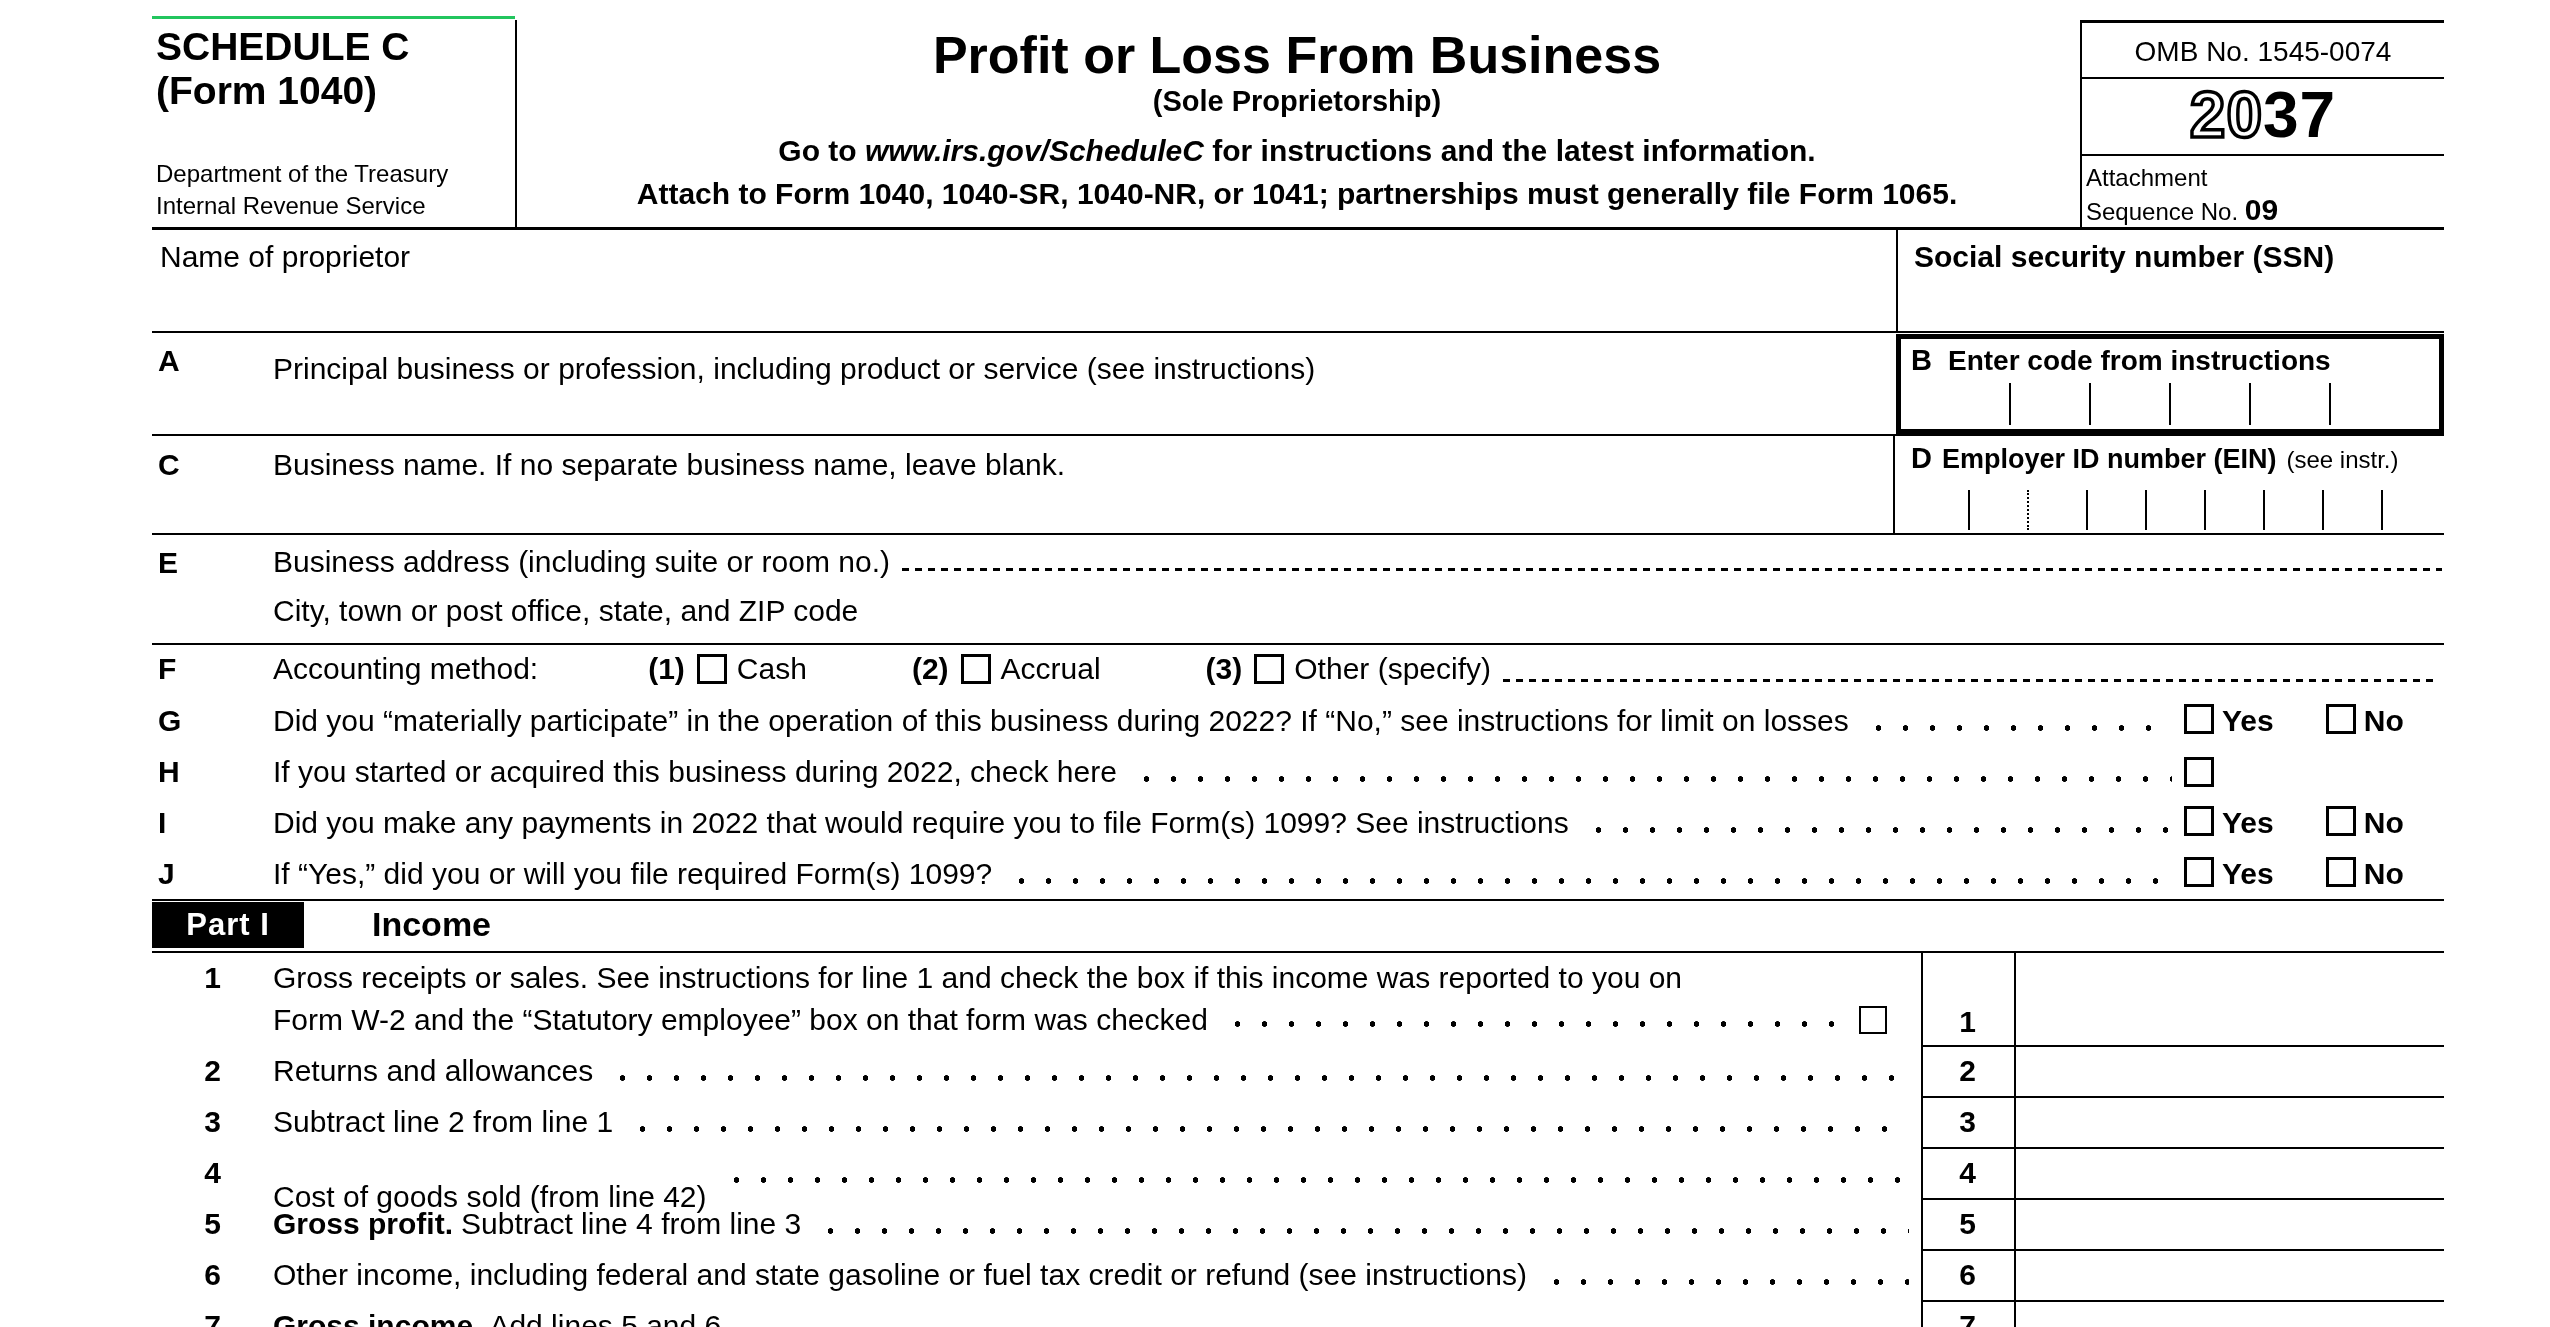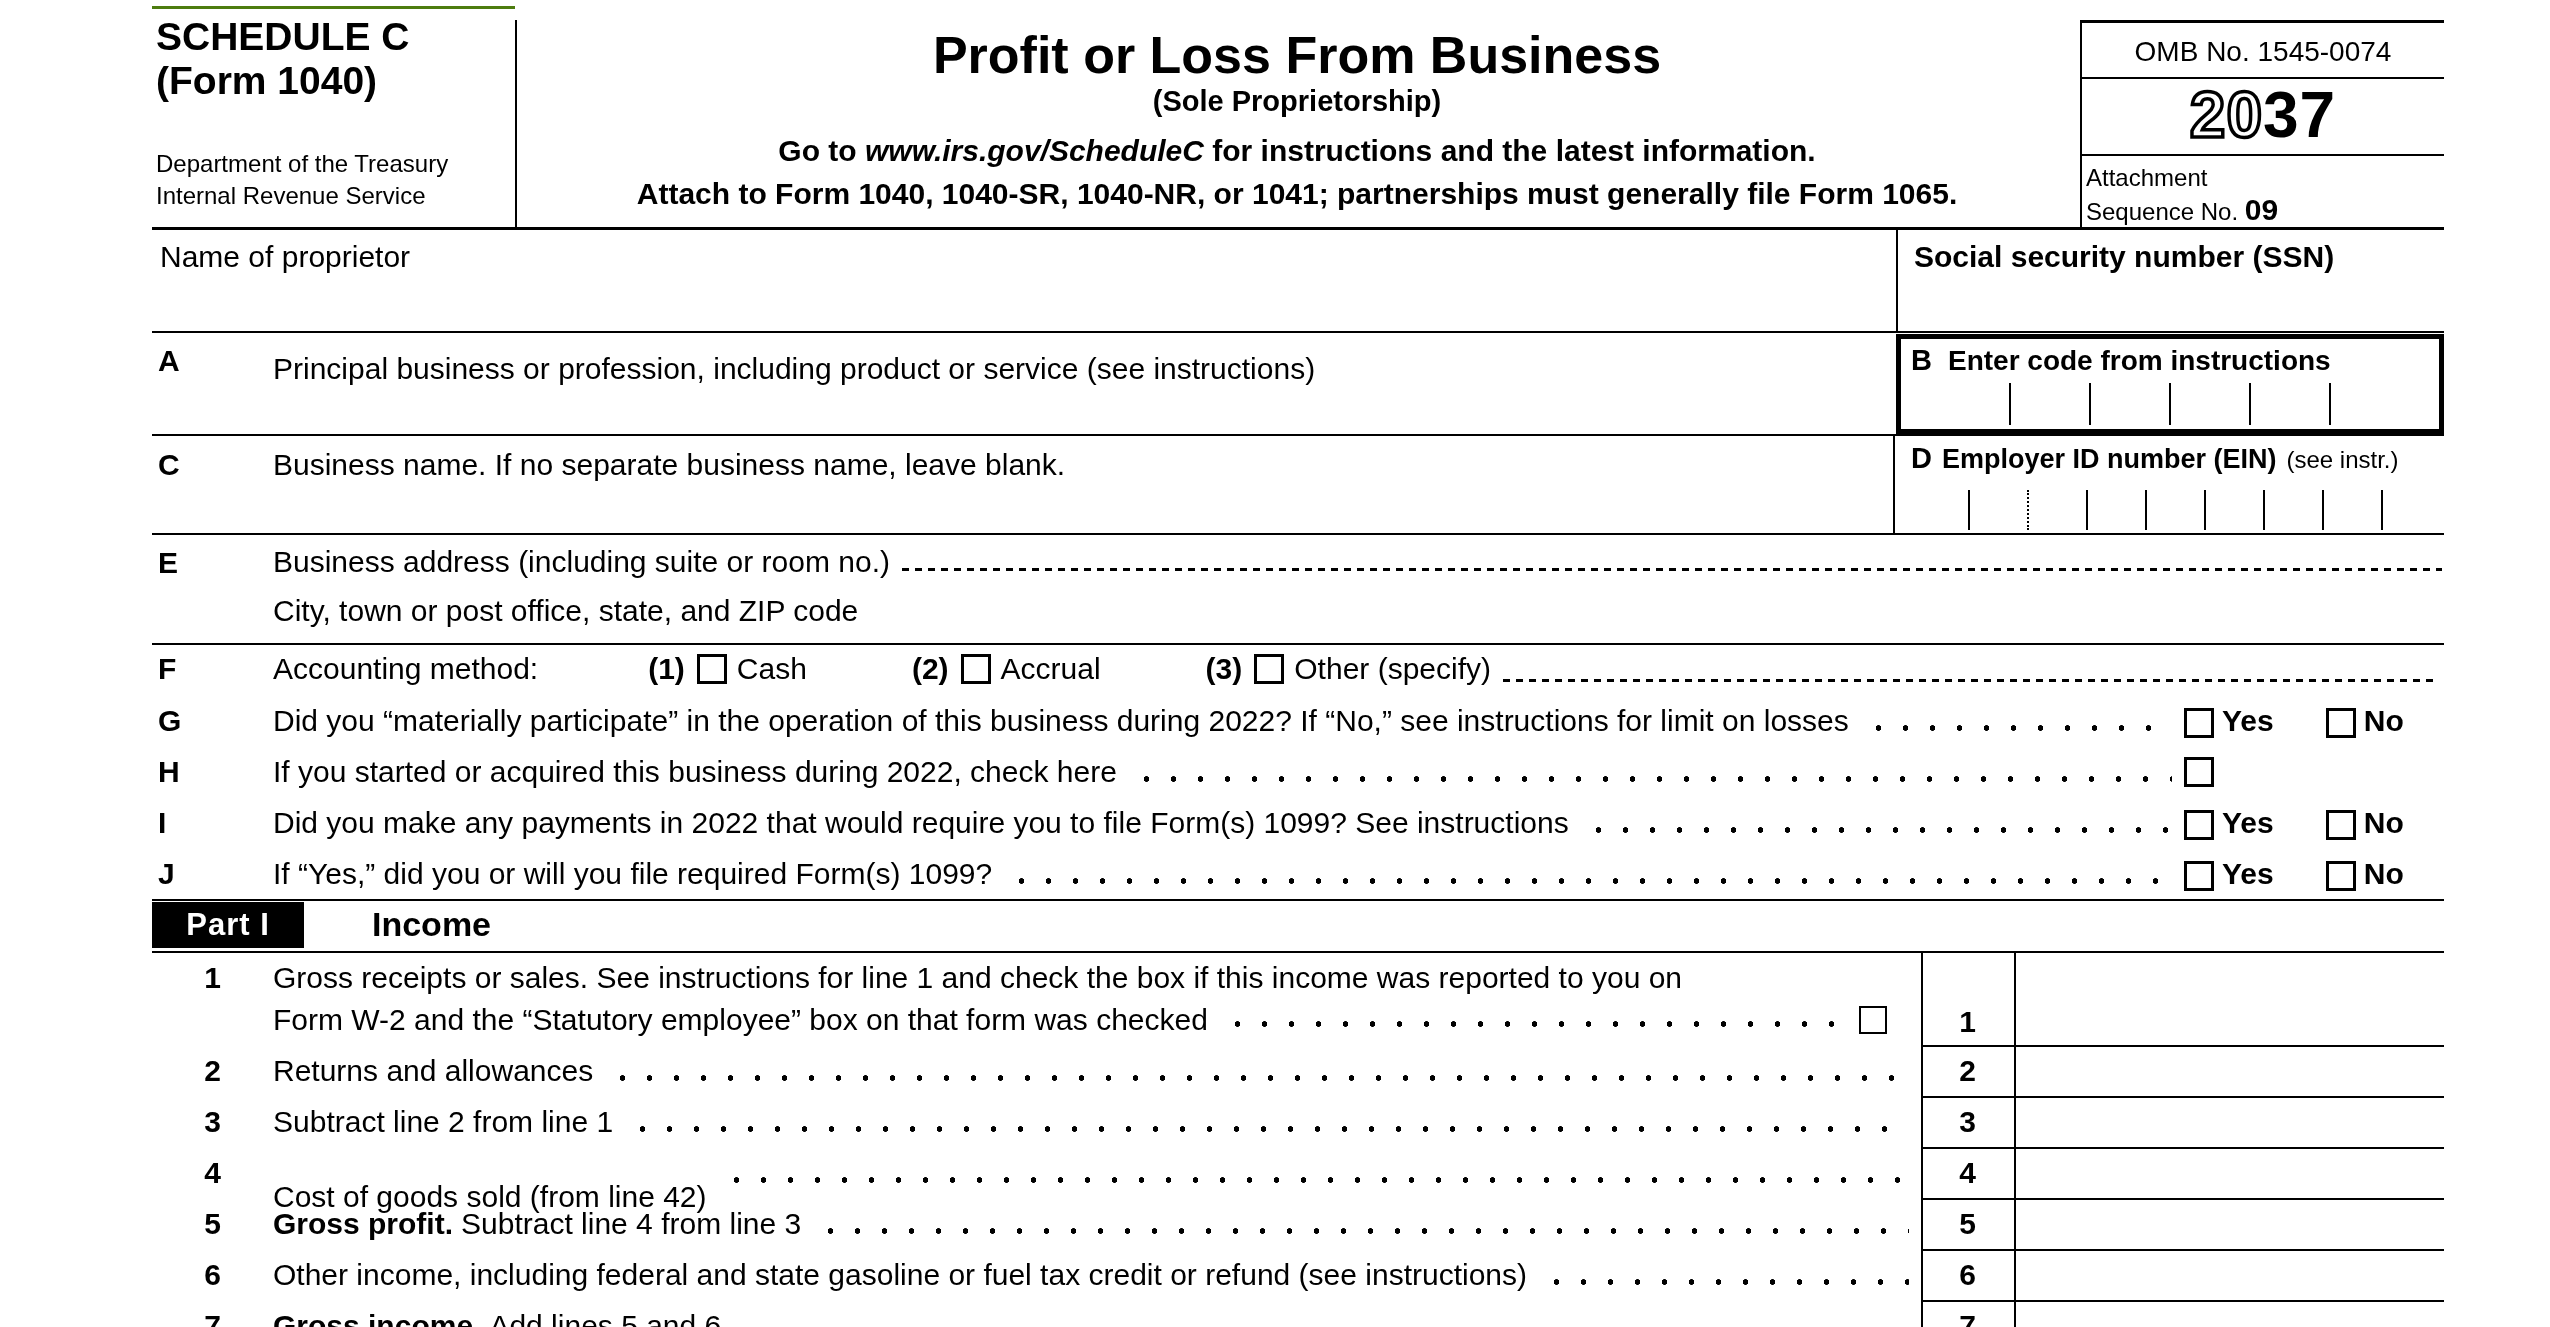--- a/index.html
+++ b/index.html
@@ -19,21 +19,21 @@
   .year{text-align:center;font-size:64px;font-weight:bold;letter-spacing:1px;padding:3px 0 5px 0;
         border-bottom:2px solid #000;line-height:1.05;}
   .year-outline{color:#fff;-webkit-text-stroke:3.5px #000;}
   .attach-block{font-size:24px;line-height:1.22;padding:7px 0 0 4px;}
   .seq-no{font-size:30px;font-weight:bold;}
   .flexrow{display:flex;align-items:center;}
   .row-letter{width:121px;padding-left:6px;font-weight:bold;font-size:30px;flex:0 0 auto;box-sizing:border-box;}
   .ln-num{width:121px;text-align:center;font-weight:bold;font-size:30px;flex:0 0 auto;}
   .cb{width:30px;height:30px;border:3px solid #000;background:#fff;flex:0 0 auto;display:inline-block;box-sizing:border-box;}
   .cb-sm{width:28px;height:28px;border:2.5px solid #000;}
-  .yn-group{width:252px;flex:0 0 auto;display:flex;align-items:flex-end;}
+  .yn-group{width:252px;flex:0 0 auto;display:flex;align-items:flex-start;}
   .yn-label{font-weight:bold;font-size:30px;margin-left:8px;}
   .cb-no{margin-left:52px;}
   .dots{flex:1 1 auto;align-self:flex-end;height:10px;margin:0 12px 13px 16px;
         background-image:radial-gradient(circle,#000 2.6px,transparent 3px);
         background-size:27px 10px;background-repeat:repeat-x;background-position:left center;}
   .dash{flex:1 1 auto;align-self:flex-end;height:3px;margin:0 2px 13px 12px;
         background-image:repeating-linear-gradient(90deg,#000 0 7px,transparent 7px 13px);}
   .comb{display:flex;position:absolute;}
   .comb > div{flex:1 1 0;border-left:2px solid #000;}
   .comb > div:first-child{border-left:none;}
@@ -44,21 +44,21 @@
   .opt-cb{margin-left:12px;}
   .opt-label{margin-left:10px;flex:0 0 auto;}
   .after-b{margin-left:8px;}
   .num-cell{position:absolute;left:1923px;width:89px;text-align:center;font-weight:bold;font-size:30px;line-height:34px;}
 </style>
 </head>
 <body>
 
 <div class="page">
 
-  <div class="abs" style="left:152px;top:6px;width:363px;height:207px;border-top:3px solid #4d7c0f;box-sizing:border-box;padding:6px 4px 0 4px;">
+  <div class="abs" style="left:152px;top:16px;width:363px;height:207px;border-top:3px solid #22c55e;box-sizing:border-box;padding:6px 4px 0 4px;">
     <div class="h-sched">SCHEDULE C</div>
     <div class="h-sched">(Form 1040)</div>
     <div class="h-dept" style="margin-top:46px;">
       <div>Department of the Treasury</div>
       <div>Internal Revenue Service</div>
     </div>
   </div>
 
   <div class="abs" style="left:519px;top:20px;width:1556px;height:207px;text-align:center;">
     <div class="title" style="margin-top:8px;text-align:center;">Profit or Loss From Business</div>

